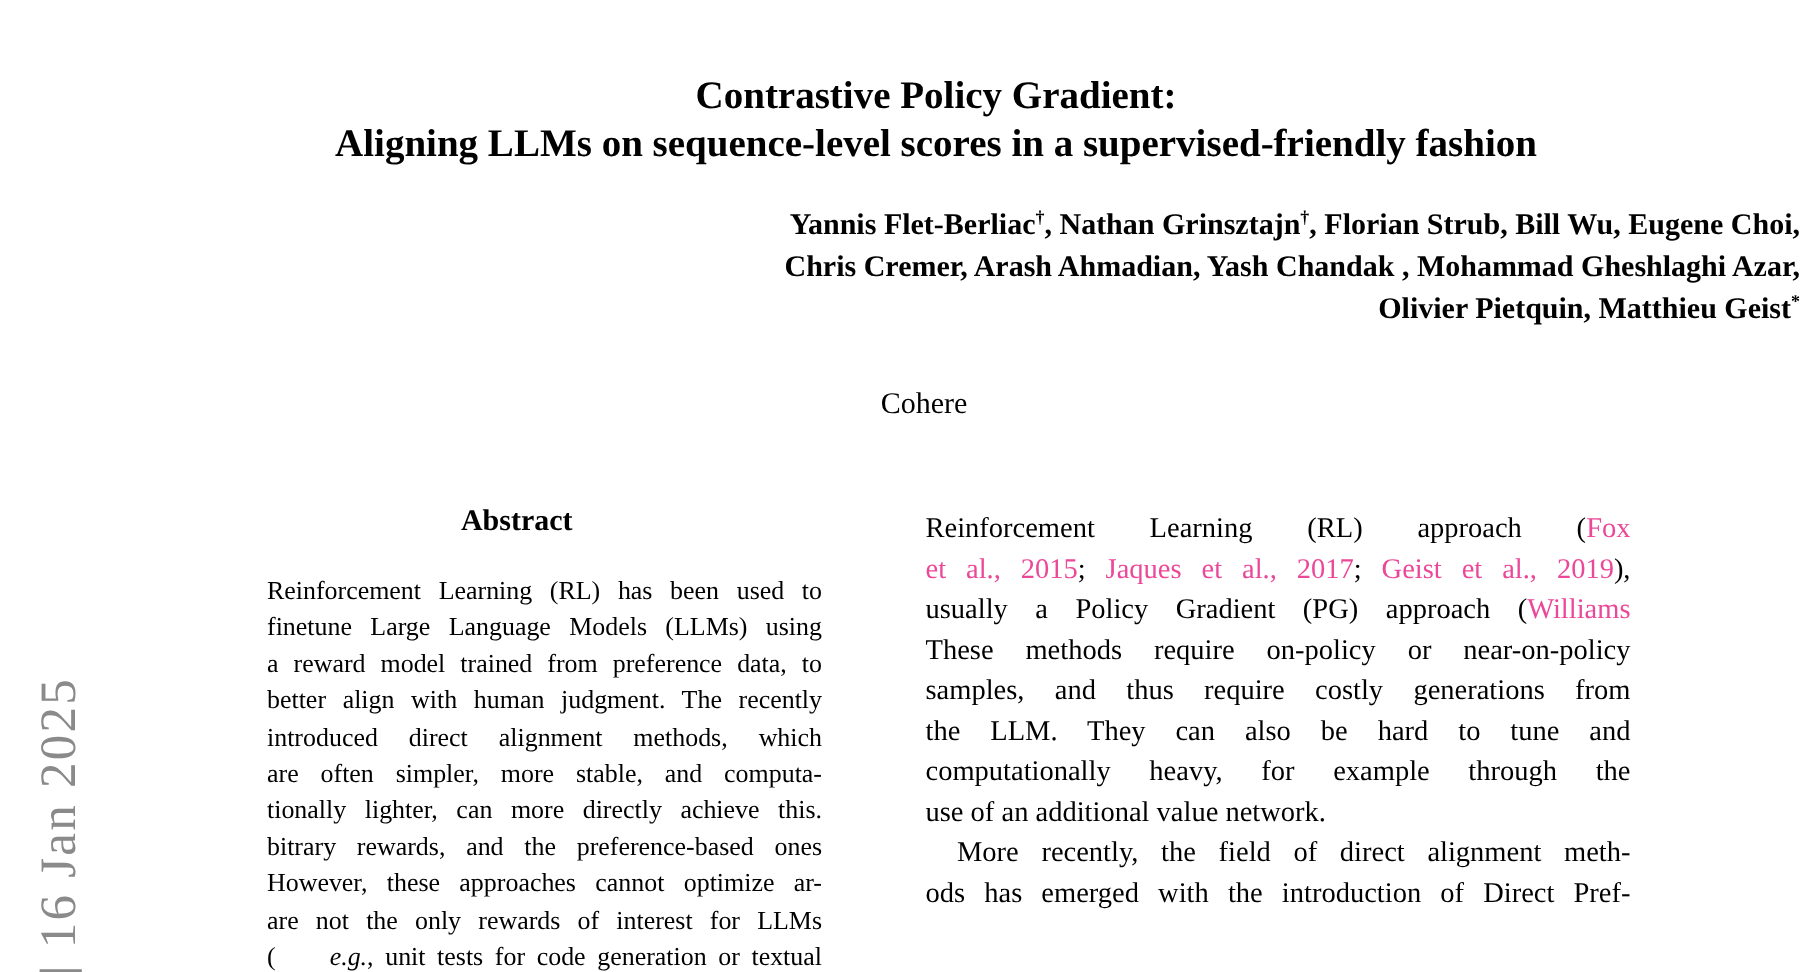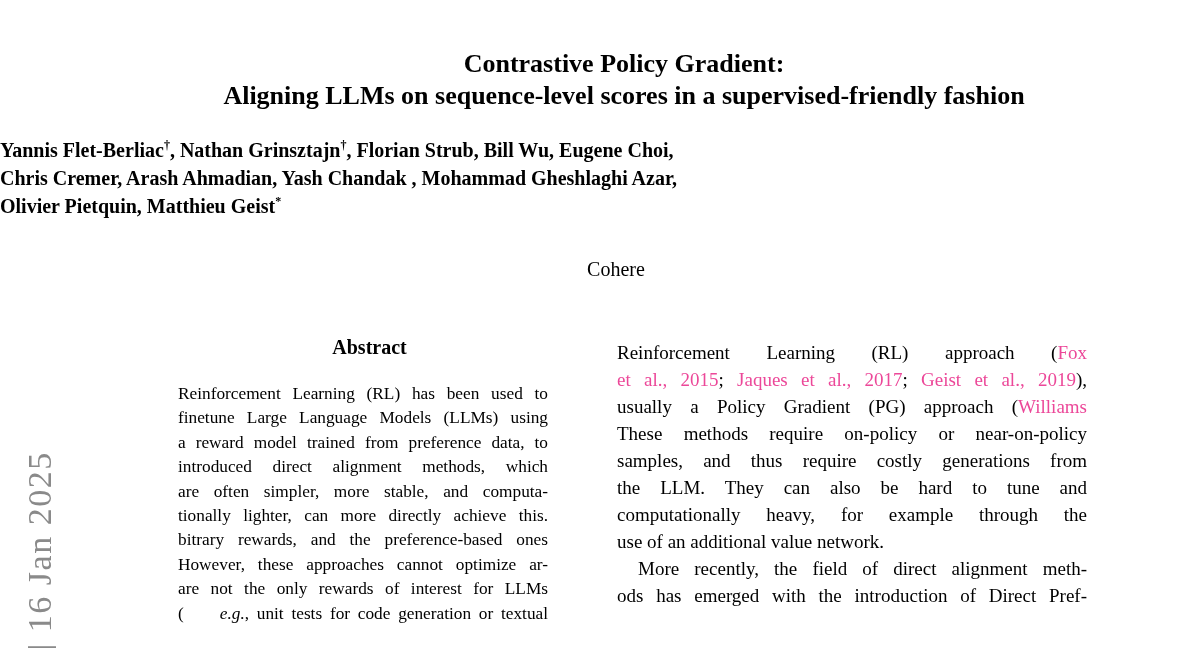--- a/index.html
+++ b/index.html
@@ -19,35 +19,35 @@
   }
   .authors{
     position:absolute;top:136px;left:0;width:1200px;text-align:center;
     font-weight:bold;font-size:20px;line-height:28px;
   }
   .affiliation{
     position:absolute;top:255px;left:0;width:1200px;text-align:center;
     font-size:20px;line-height:28px;margin-left:16px;
   }
   .abstract-heading{
-    position:absolute;top:334px;left:151px;width:437px;text-align:center;
+    position:absolute;top:334px;left:126px;width:437px;text-align:center;
     font-weight:bold;font-size:20px;line-height:26px;
   }
   .abstract-text{
     position:absolute;top:382px;left:178px;width:370px;
     font-size:17.3px;line-height:24.4px;
   }
   .right-col{
     position:absolute;top:339px;left:617px;width:470px;
     font-size:19px;line-height:27px;
   }
   .tline{text-align:justify;text-align-last:justify;}
   .tline.noj{text-align-last:left;}
   .tline.ind{text-indent:21px;}
-  .aline{text-align:left;}
+  .aline{text-align:right;}
   .cite{color:#ec4899;}
   .it{font-style:italic;margin-left:36px;}
   .sup{vertical-align:super;font-size:60%;line-height:0;}
 </style>
 </head>
 <body>
 
 <div class="page">
 
   <div class="watermark">]  16 Jan 2025</div>
@@ -64,20 +64,21 @@
     </div>
 
   <div class="affiliation">Cohere</div>
 
   <div class="abstract-heading">Abstract</div>
 
   <div class="abstract-text" id="abstract-lines">
       <div class="tline"><span>Reinforcement Learning (RL) has been used to</span></div>
       <div class="tline"><span>finetune Large Language Models (LLMs) using</span></div>
       <div class="tline"><span>a reward model trained from preference data, to</span></div>
+      <div class="tline"><span>better align with human judgment. The recently</span></div>
       <div class="tline"><span>introduced direct alignment methods, which</span></div>
       <div class="tline"><span>are often simpler, more stable, and computa-</span></div>
       <div class="tline"><span>tionally lighter, can more directly achieve this.</span></div>
       <div class="tline"><span>bitrary rewards, and the preference-based ones</span></div>
       <div class="tline"><span>However, these approaches cannot optimize ar-</span></div>
       <div class="tline"><span>are not the only rewards of interest for LLMs</span></div>
       <div class="tline"><span>(</span><span class="it">e.g.</span><span>, unit tests for code generation or textual</span></div>
     </div>
 
   <div class="right-col" id="right-lines">

